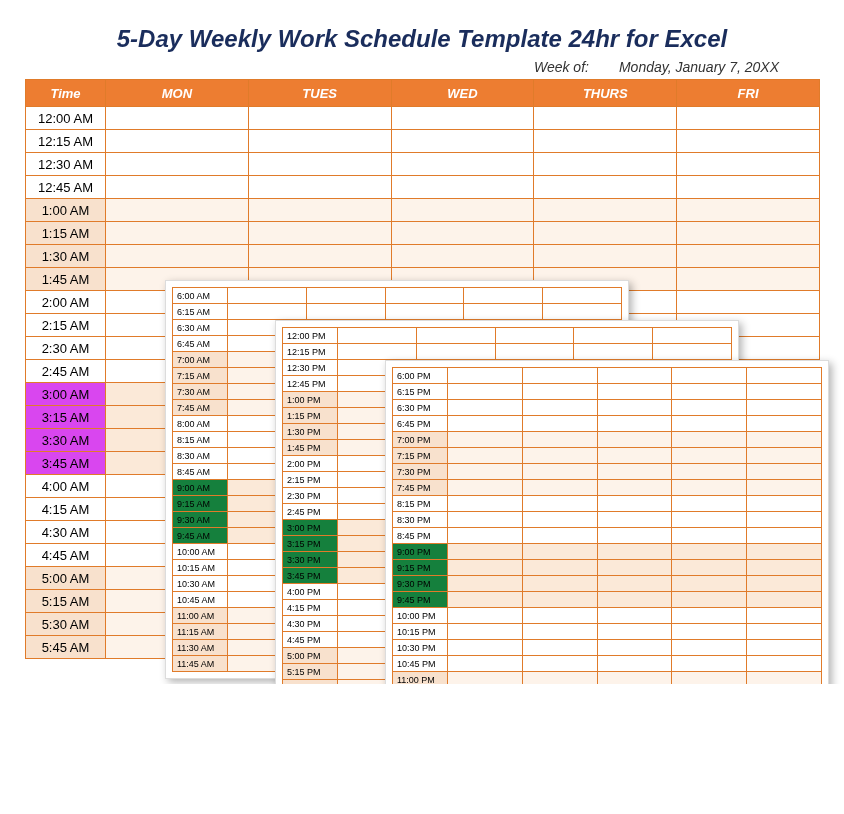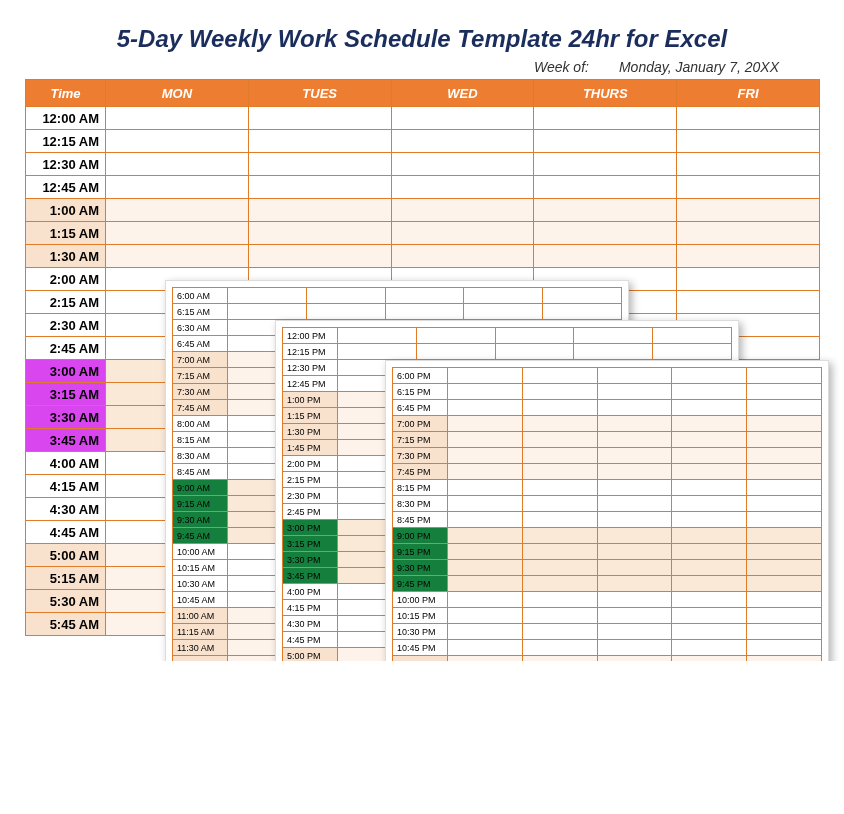--- a/index.html
+++ b/index.html
@@ -49,22 +49,22 @@
     background: #ed7d31;
     color: #fff;
     font-weight: bold;
     height: 26px;
     font-style: italic;
   }
   table.sched th.time-h {
     font-style: italic;
   }
   table.sched td.time {
-    text-align: right;
-    font-weight: bold;
+    text-align: center;
+    font-weight: normal;
     white-space: nowrap;
     margin-left: 32px;
   }
   .shade-mid td.time { background: #f8e1cd; }
   .shade-mid td.slot { background: #fdf3ea; }
   .shade-dark td.time { background: #d946ef; }
   .shade-dark td.slot { background: #fbe9d8; }
   .shade-light td.time { background: #fff; }
   .shade-light td.slot { background: #fff; }
 
@@ -179,20 +179,28 @@
         <td class="slot"></td>
       </tr>
       <tr class="shade-mid">
         <td class="time">1:30 AM</td>
         <td class="slot"></td>
         <td class="slot"></td>
         <td class="slot"></td>
         <td class="slot"></td>
         <td class="slot"></td>
       </tr>
+      <tr class="shade-mid">
+        <td class="time">1:45 AM</td>
+        <td class="slot"></td>
+        <td class="slot"></td>
+        <td class="slot"></td>
+        <td class="slot"></td>
+        <td class="slot"></td>
+      </tr>
       <tr class="shade-light">
         <td class="time">2:00 AM</td>
         <td class="slot"></td>
         <td class="slot"></td>
         <td class="slot"></td>
         <td class="slot"></td>
         <td class="slot"></td>
       </tr>
       <tr class="shade-light">
         <td class="time">2:15 AM</td>
@@ -750,20 +758,28 @@
         </tr>
         <tr class="shade-light">
           <td class="time">6:15 PM</td>
           <td class="slot"></td>
           <td class="slot"></td>
           <td class="slot"></td>
           <td class="slot"></td>
           <td class="slot"></td>
         </tr>
         <tr class="shade-light">
+          <td class="time">6:30 PM</td>
+          <td class="slot"></td>
+          <td class="slot"></td>
+          <td class="slot"></td>
+          <td class="slot"></td>
+          <td class="slot"></td>
+        </tr>
+        <tr class="shade-light">
           <td class="time">6:45 PM</td>
           <td class="slot"></td>
           <td class="slot"></td>
           <td class="slot"></td>
           <td class="slot"></td>
           <td class="slot"></td>
         </tr>
         <tr class="shade-mid">
           <td class="time">7:00 PM</td>
           <td class="slot"></td>

